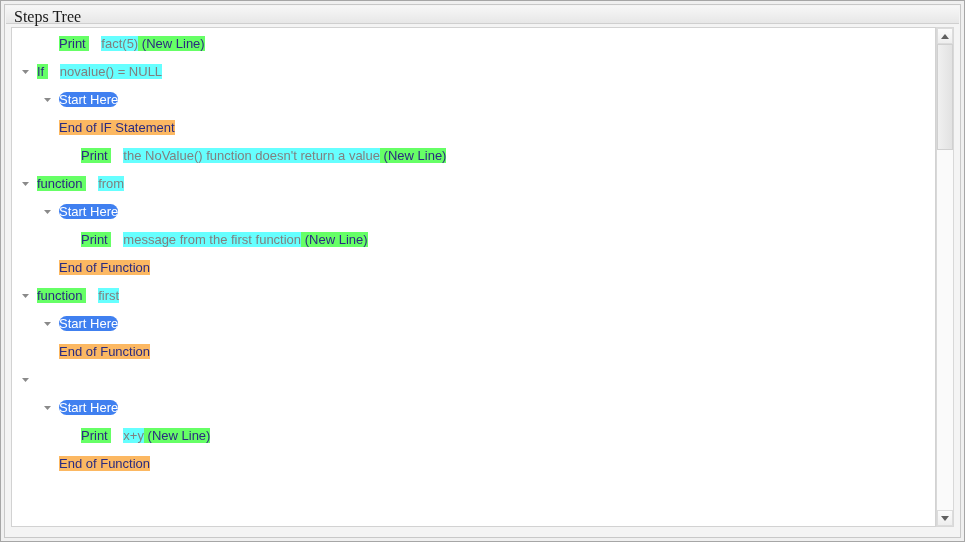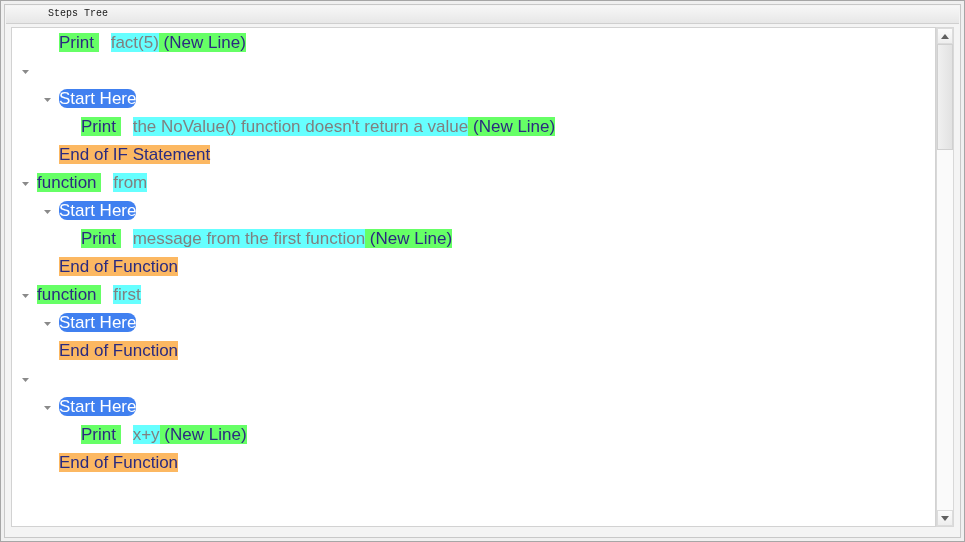--- a/index.html
+++ b/index.html
@@ -25,24 +25,23 @@
   }
   
   .caption-bar{
     position:absolute;left:1px;top:1px;width:953px;height:18px;
     box-sizing:border-box;
     background:linear-gradient(to bottom,#f7f7f7 0%,#efefef 50%,#e7e7e7 100%);
     border-bottom:1px solid #cfcfcf;
   }
   .caption-title{
     position:absolute;left:8px;top:2px;
-    font-size:10px;color:#1a1a1a;
+    font-size:16px;color:#1a1a1a;
     white-space:nowrap;
-    font-family:Liberation Mono, monospace;
-    margin-left:34px;
+    font-family:Liberation Serif, serif;
   }
   
   .tree-viewport{
     position:absolute;left:6px;top:22px;
     width:925px;height:500px;
     box-sizing:border-box;
     background:#ffffff;
     border:1px solid #d2d2d2;
     overflow:hidden;
   }
@@ -65,21 +64,21 @@
   .row-text{
     position:absolute;
     top:0px;
     height:28px;
     line-height:27px;
     font-size:19px;
     white-space:nowrap;
   }
   .tok{
     display:inline;
-    font-size:17px;
+    font-size:13px;
     line-height:27px;
     padding:0;
   }
   
   .kw       { background:#66ff66; color:#2b2b7f; }
   .arg      { background:#66ffff; color:#808080;margin-left:12px; }
   .orange   { background:#fcb862; color:#2b2b7f; }
   .startrow { background:#4080f0; color:#ffffff;border-radius:8px; }
   
   .vscroll{
@@ -123,34 +122,35 @@
       <div class="tree-rows" id="tree-rows">
           <div class="tree-row">
             <span class="row-text" style="left: 47px;"><span class="tok kw">Print </span><span class="tok arg">fact(5)</span><span class="tok kw"> </span><span class="tok kw">(New Line)</span></span>
           </div>
           <div class="tree-row">
             <span class="twisty" style="left: 9px;">
               <svg width="9" height="9" viewBox="0 0 9 9">
                 <path d="M1 3 L8 3 L4.5 7 Z" fill="#8a8a8a"></path>
               </svg>
             </span>
-          </div>
-          <div class="tree-row">
-            <span class="twisty" style="left: 31px;">
-              <svg width="9" height="9" viewBox="0 0 9 9">
-                <path d="M1 3 L8 3 L4.5 7 Z" fill="#8a8a8a"></path>
-              </svg>
-            </span>
-            <span class="row-text" style="left: 47px;"><span class="tok startrow">Start Here</span></span>
+            <span class="row-text" style="left: 25px;"><span class="tok kw">If </span><span class="tok arg">novalue() = NULL</span></span>
+          </div>
+          <div class="tree-row">
+            <span class="twisty" style="left: 31px;">
+              <svg width="9" height="9" viewBox="0 0 9 9">
+                <path d="M1 3 L8 3 L4.5 7 Z" fill="#8a8a8a"></path>
+              </svg>
+            </span>
+            <span class="row-text" style="left: 47px;"><span class="tok startrow">Start Here</span></span>
+          </div>
+          <div class="tree-row">
+            <span class="row-text" style="left: 47px;"><span class="tok orange">End of IF Statement</span></span>
           </div>
           <div class="tree-row">
             <span class="row-text" style="left: 69px;"><span class="tok kw">Print </span><span class="tok arg">the NoValue() function doesn't return a value</span><span class="tok kw"> </span><span class="tok kw">(New Line)</span></span>
-          </div>
-          <div class="tree-row">
-            <span class="row-text" style="left: 47px;"><span class="tok orange">End of IF Statement</span></span>
           </div>
           <div class="tree-row">
             <span class="twisty" style="left: 9px;">
               <svg width="9" height="9" viewBox="0 0 9 9">
                 <path d="M1 3 L8 3 L4.5 7 Z" fill="#8a8a8a"></path>
               </svg>
             </span>
             <span class="row-text" style="left: 25px;"><span class="tok kw">function </span><span class="tok arg">from</span><span class="tok kw"> </span></span>
           </div>
           <div class="tree-row">

